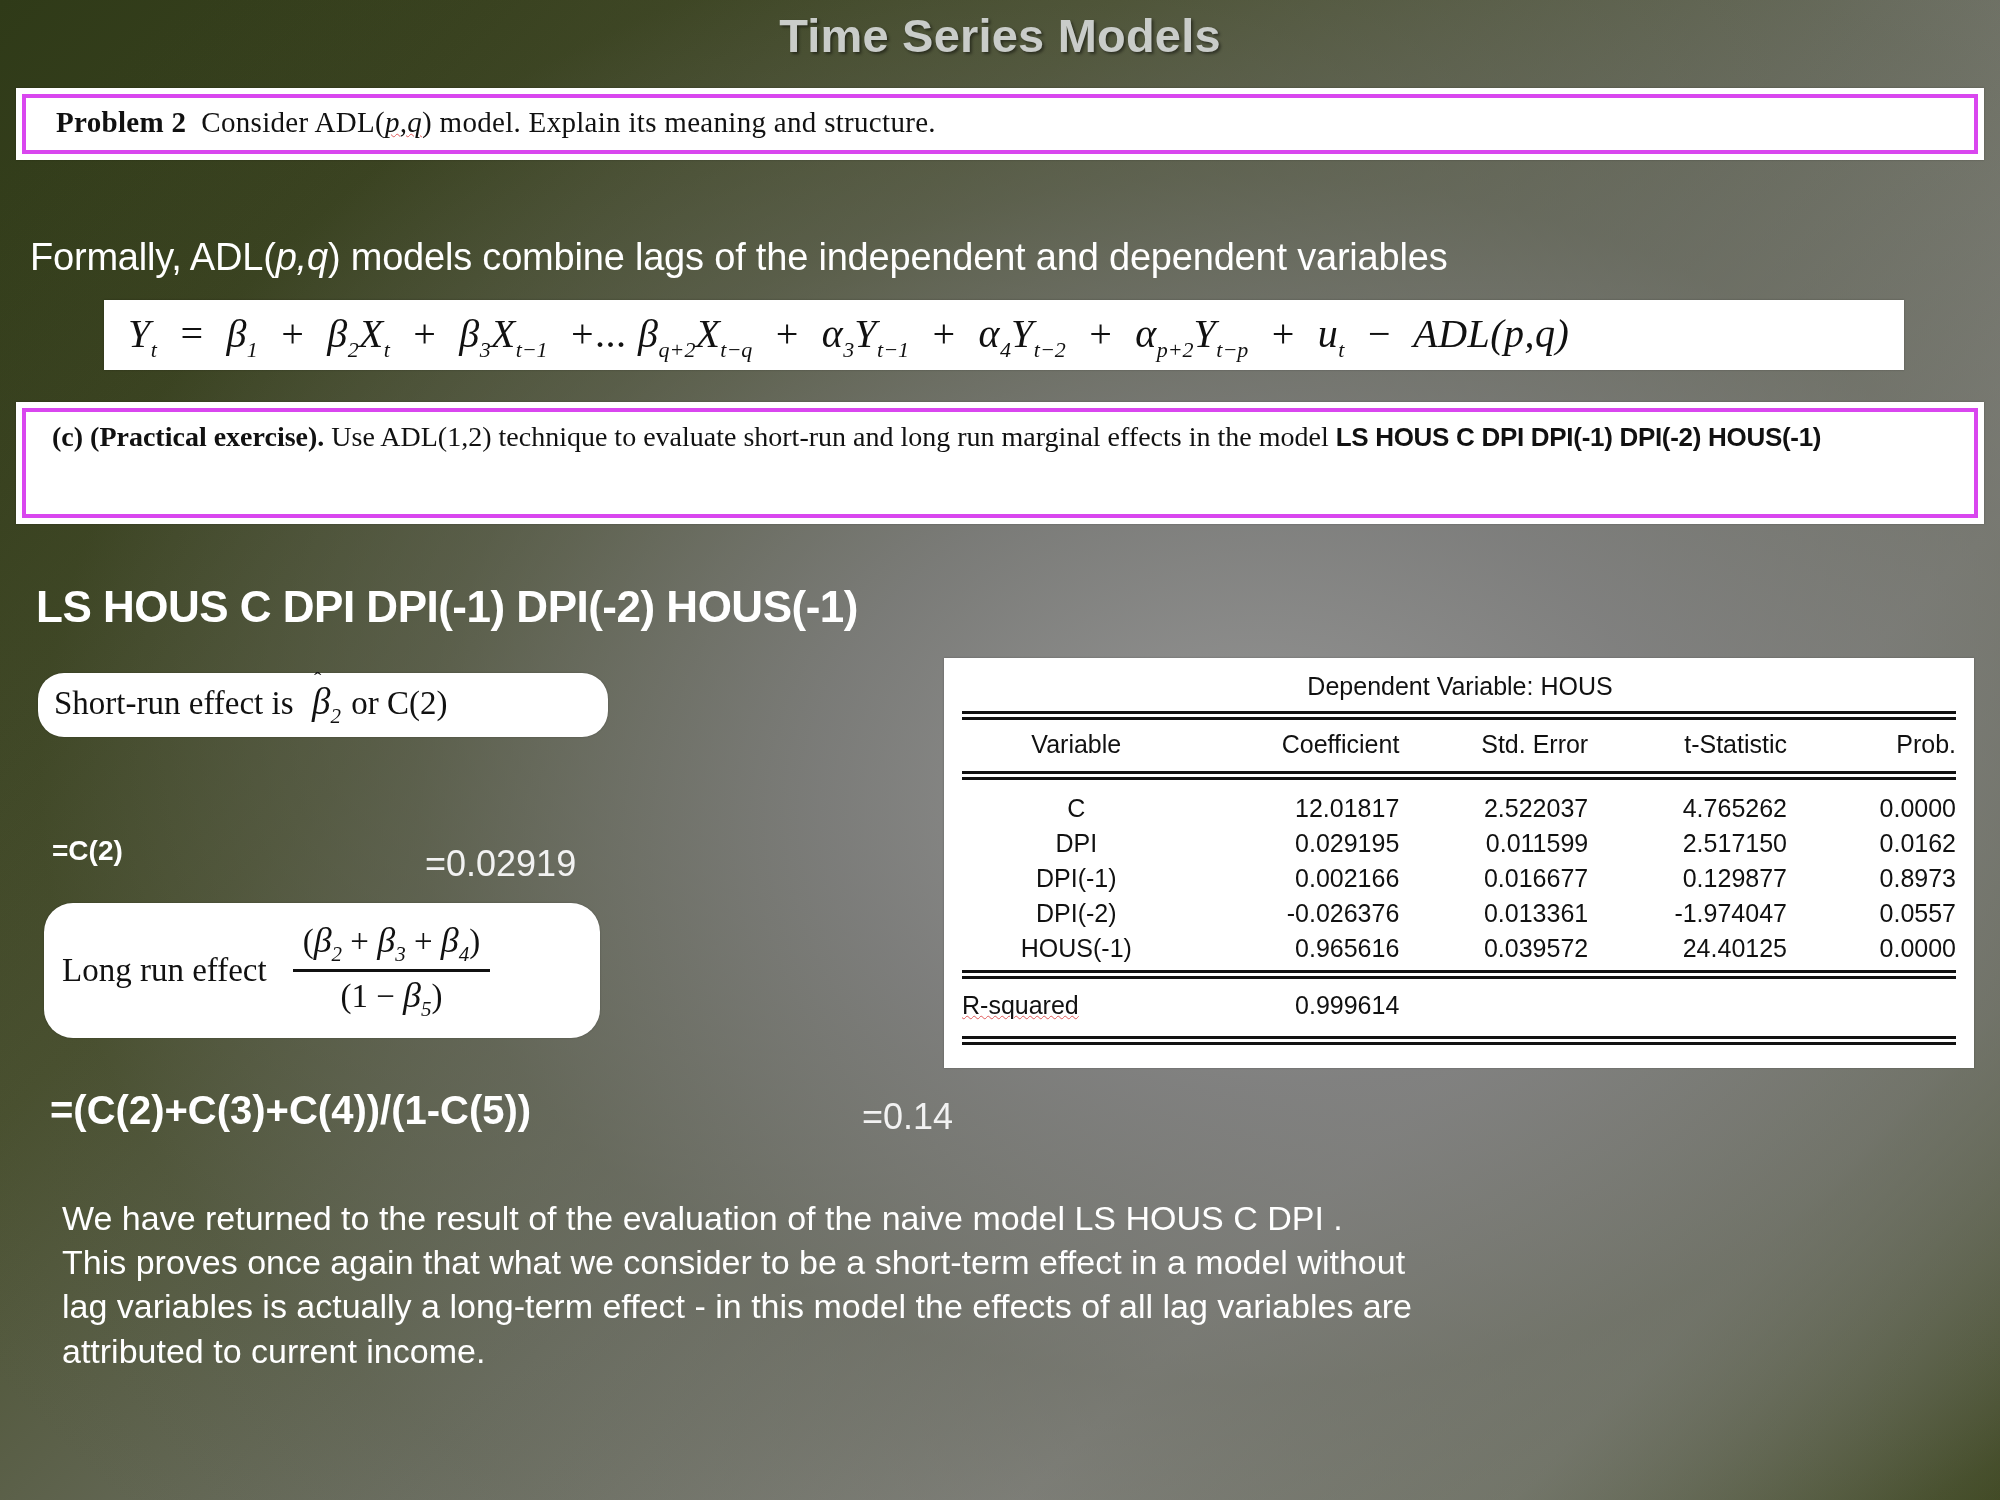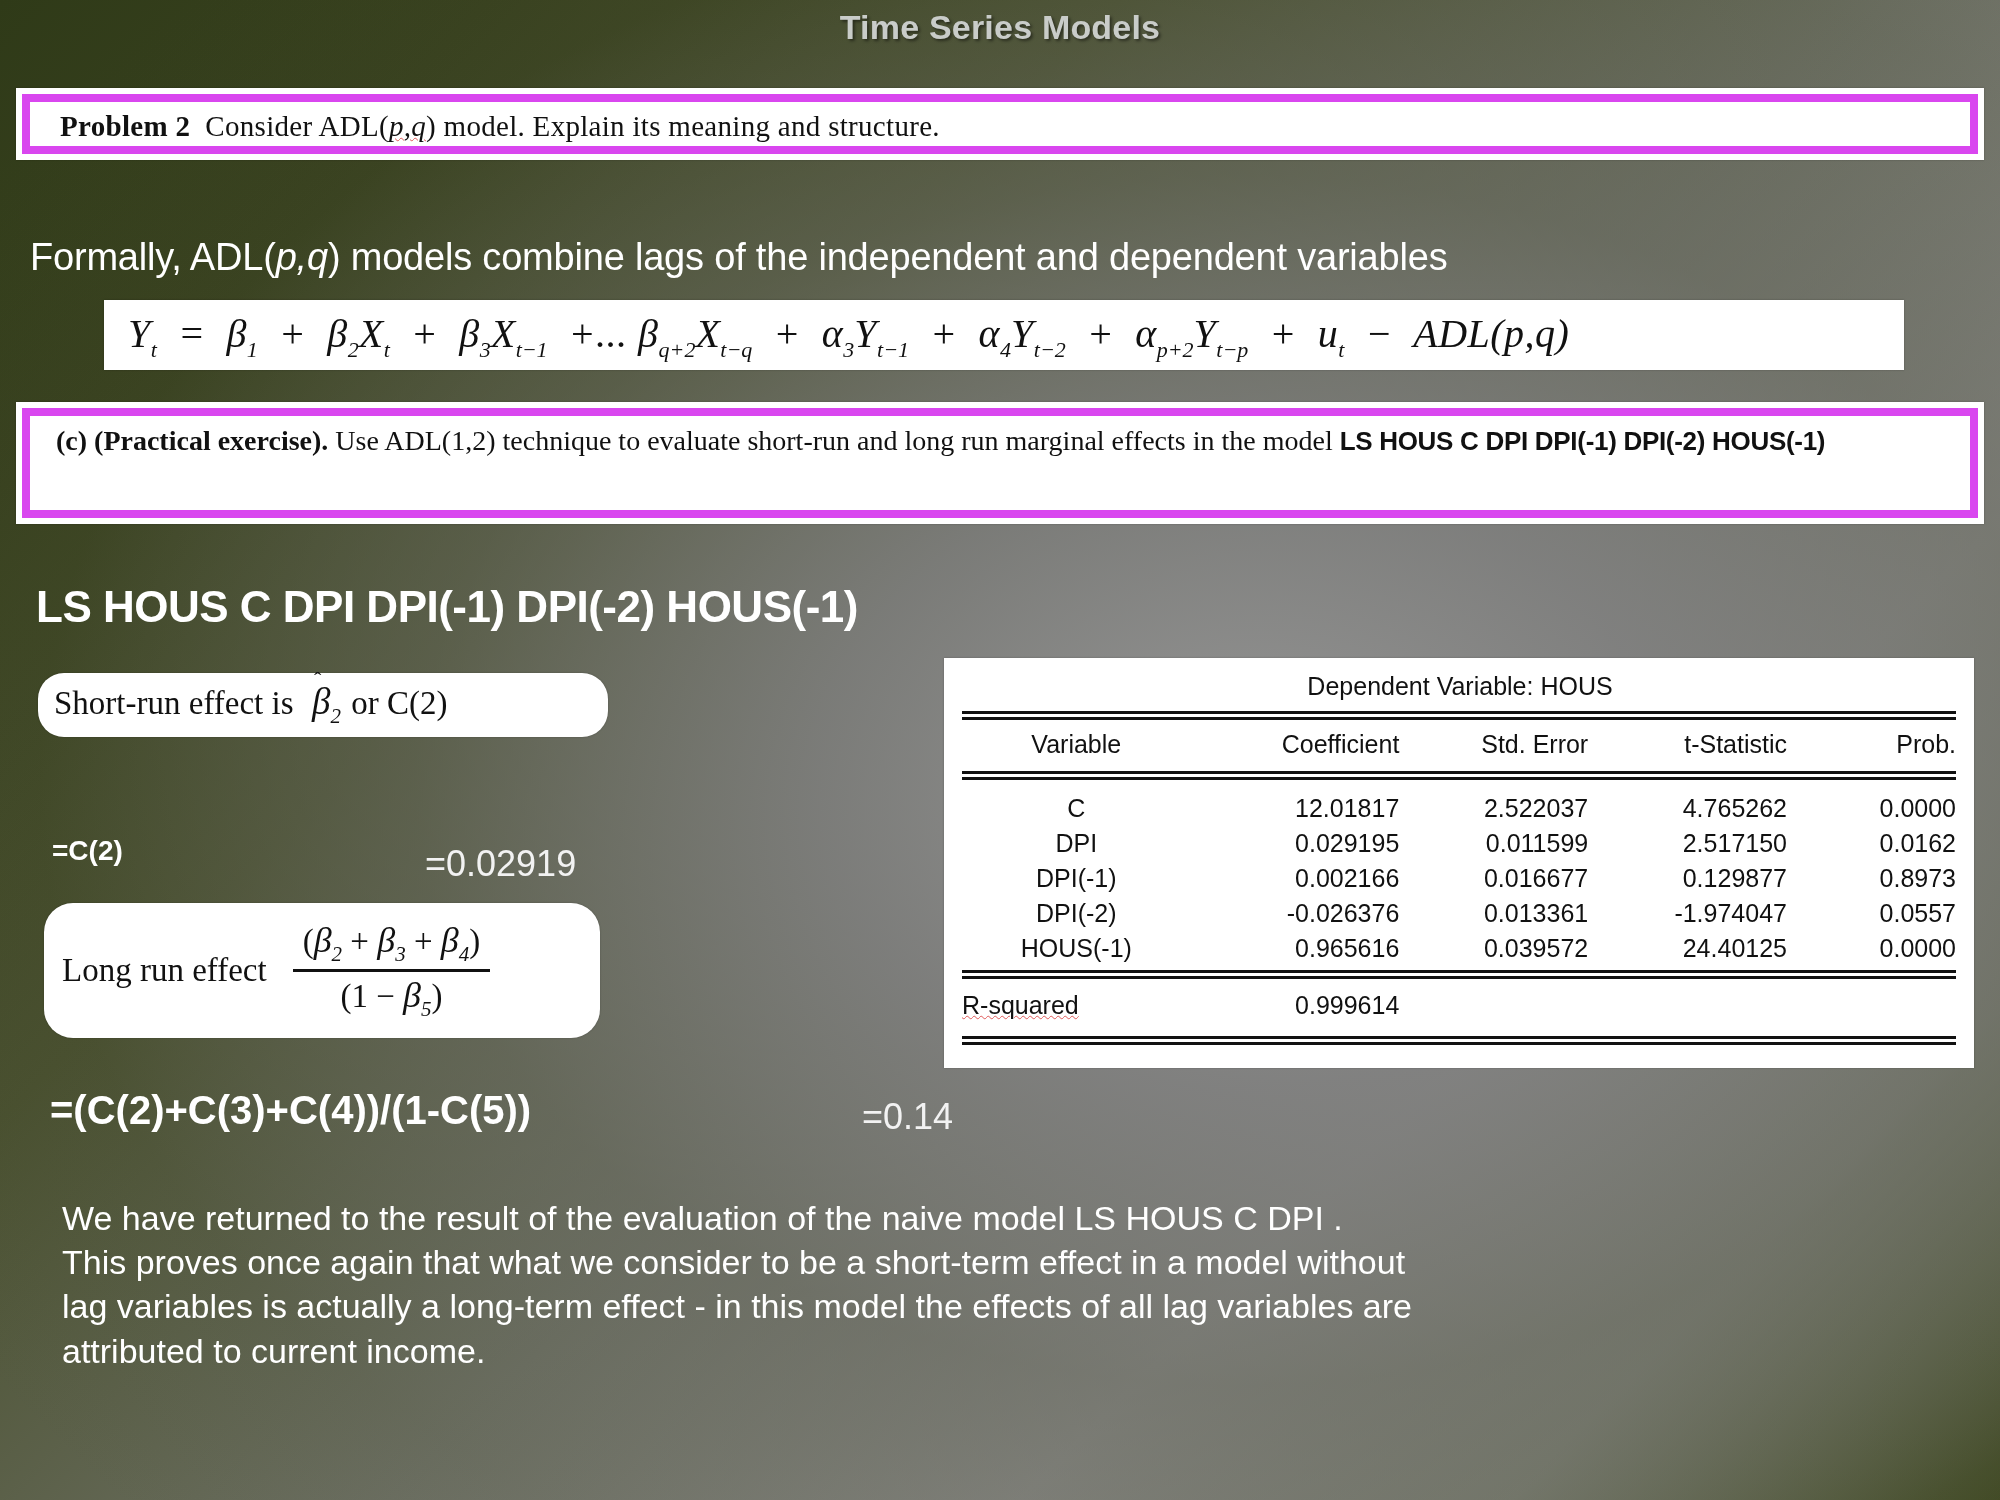--- a/index.html
+++ b/index.html
@@ -36,35 +36,35 @@
     overflow: hidden;
   }
 
   
   #title {
     position: absolute;
     top: 8px;
     left: 0;
     width: 2000px;
     text-align: center;
-    font-size: 34px;
+    font-size: 47px;
     font-weight: bold;
     color: #c9ccc9;
     letter-spacing: 0.2px;
     text-shadow: 2px 2px 3px rgba(0,0,0,0.45);
   }
 
   
   .white-card {
     position: absolute;
     background: #ffffff;
     box-shadow: 0 0 2px rgba(0,0,0,0.25);
   }
   .red-frame {
-    border: 8px solid #d946ef;
+    border: 4px solid #d946ef;
     background: #ffffff;
     box-sizing: border-box;
     height: 100%;
     width: 100%;
   }
 
   
   #problem-box {
     left: 16px;
     top: 88px;

